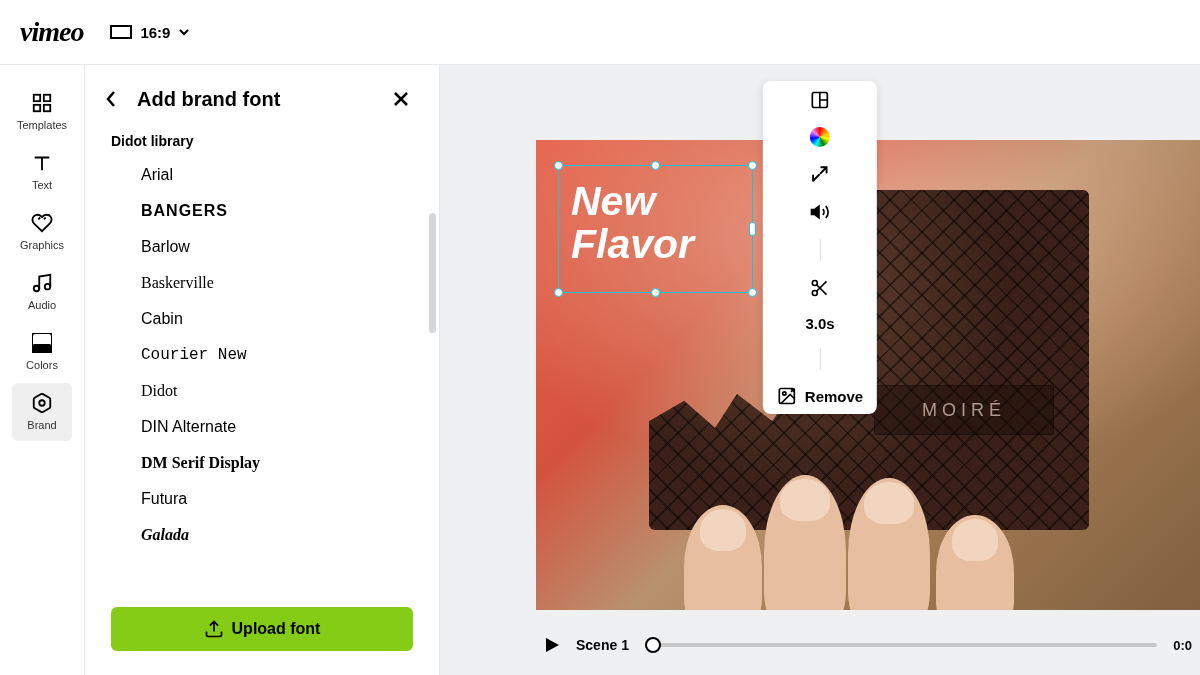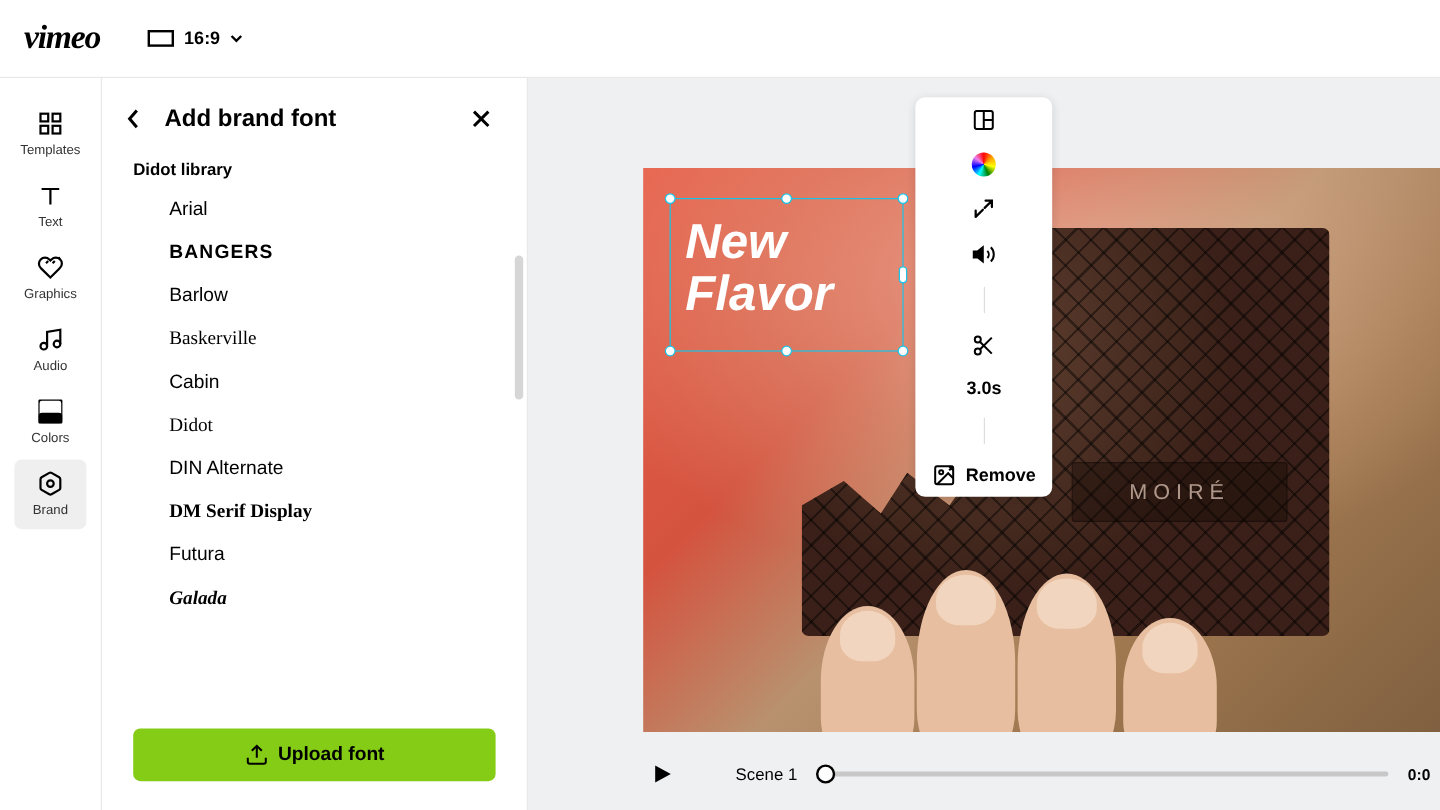--- a/index.html
+++ b/index.html
@@ -1,18 +1,18 @@
 <!DOCTYPE html>
 <html><head>
 <meta charset="utf-8">
 <style>
 * { box-sizing: border-box; margin: 0; padding: 0; }
 body { font-family: -apple-system, BlinkMacSystemFont, "Segoe UI", Helvetica, Arial, sans-serif; background: #fff; width: 1200px; height: 675px; overflow: hidden; }
 
-.topbar { height: 64px; display: flex; align-items: center; padding: 0 20px; gap: 40px; }
+.topbar { height: 64px; display: flex; align-items: center; padding: 0 20px; gap: 27px; }
 .logo { font-family: Georgia, serif; font-style: italic; font-weight: 900; font-size: 28px; letter-spacing: -1px; }
 .aspect { display: flex; align-items: center; gap: 8px; cursor: pointer; }
 .aspect-box { width: 22px; height: 14px; border: 2px solid #000; }
 .aspect-text { font-size: 15px; font-weight: 600; }
 .chevron { width: 12px; height: 12px; }
 
 .main { display: flex; height: calc(675px - 64px); border-top: 1px solid #e8e8e8; }
 
 .sidebar { width: 85px; border-right: 1px solid #e8e8e8; display: flex; flex-direction: column; align-items: center; padding-top: 18px; gap: 2px; }
 .side-item { width: 60px; display: flex; flex-direction: column; align-items: center; gap: 4px; padding: 8px 0 10px; cursor: pointer; border-radius: 6px; }
@@ -39,21 +39,21 @@
 .toolbar { position: absolute; top: 16px; left: 50%; transform: translateX(-50%); background: #fff; border-radius: 8px; box-shadow: 0 2px 8px rgba(0,0,0,0.12); display: flex; align-items: center; padding: 8px 14px; gap: 16px; z-index: 5; flex-direction: column; }
 .tool-icon { width: 22px; height: 22px; display: flex; align-items: center; justify-content: center; cursor: pointer; }
 .color-wheel { width: 20px; height: 20px; border-radius: 50%; background: conic-gradient(red, orange, yellow, green, cyan, blue, violet, red); cursor: pointer; }
 .tool-sep { width: 1px; height: 22px; background: #ddd; }
 .tool-text { font-size: 15px; font-weight: 600; }
 .remove-group { display: flex; align-items: center; gap: 8px; cursor: pointer; }
 
 .preview { position: absolute; top: 75px; left: 96px; width: 664px; height: 470px; background: linear-gradient(135deg, #e8604c 0%, #d4533f 30%, #b8926f 50%, #a07850 70%, #806040 100%); overflow: hidden; }
 .preview-blur { position: absolute; inset: 0; background: radial-gradient(ellipse 140% 120% at 50% 20%, rgba(250,220,200,0.55) 0%, rgba(230,180,150,0.35) 25%, transparent 45%); }
 
-.wafer { position: absolute; left: 132px; top: 50px; width: 440px; height: 340px; }
+.wafer { position: absolute; left: 113px; top: 50px; width: 440px; height: 340px; }
 .wafer-body { position: absolute; left: 0; top: 0; width: 100%; height: 100%; background: #3a2018; border-radius: 6px; overflow: hidden; clip-path: polygon(40% 0%, 100% 0%, 100% 100%, 0% 100%, 0% 68%, 8% 62%, 15% 70%, 20% 60%, 28% 68%, 35% 55%, 40% 48%, 38% 32%, 44% 18%, 40% 0%); }
 .wafer-pattern { position: absolute; inset: 0; background-image: repeating-linear-gradient(45deg, rgba(0,0,0,0) 0 13px, rgba(0,0,0,0.42) 13px 15px), repeating-linear-gradient(-45deg, rgba(0,0,0,0) 0 13px, rgba(0,0,0,0.42) 13px 15px), radial-gradient(circle at 35% 30%, rgba(255,200,150,.2), transparent 55%); }
 .wafer-label { position: absolute; left: 225px; top: 195px; width: 180px; height: 50px; background: rgba(20,10,6,.4); display: flex; align-items: center; justify-content: center; color: rgba(220,195,180,.75); letter-spacing: 5px; font-size: 18px; font-weight: 500; border: 1px solid rgba(0,0,0,.3); border-radius: 3px; }
 
 .hand { position: absolute; bottom: 0; width: 100%; height: 170px; }
 .finger { position: absolute; bottom: -20px; background: #e7bfa0; border-radius: 50% 50% 25% 25%; }
 .f1 { left: 148px; width: 78px; height: 125px; }
 .f2 { left: 228px; width: 82px; height: 155px; }
 .f3 { left: 312px; width: 82px; height: 152px; }
 .f4 { left: 400px; width: 78px; height: 115px; }
@@ -62,21 +62,21 @@
 .selection { position: absolute; left: 22px; top: 25px; width: 195px; height: 128px; border: 1.5px solid #19c3e6; }
 .sel-handle { position: absolute; width: 9px; height: 9px; background: #fff; border: 1.5px solid #19c3e6; border-radius: 50%; }
 .sh-tl { top: -5px; left: -5px; } .sh-tr { top: -5px; right: -5px; } .sh-bl { bottom: -5px; left: -5px; } .sh-br { bottom: -5px; right: -5px; }
 .sh-mt { top: -5px; left: calc(50% - 5px); }
 .sh-mb { bottom: -5px; left: calc(50% - 5px); }
 .sh-mr { top: calc(50% - 7px); right: -4px; width: 7px; height: 14px; border-radius: 3px; }
 .selection-text { color: #fff; font-style: italic; font-weight: 600; font-size: 41px; line-height: 1.05; padding: 14px 12px; font-family: Futura, "Trebuchet MS", sans-serif; }
 
 .timeline { position: absolute; bottom: 10px; left: 96px; right: 0; height: 40px; display: flex; align-items: center; gap: 16px; padding: 0 8px; }
 .play-btn { width: 16px; height: 16px; cursor: pointer; }
-.scene-label { font-size: 14px; font-weight: 400; margin-left: 37px; }
+.scene-label { font-size: 14px; font-weight: 700; }
 .track { flex: 1; height: 4px; background: #c8c8c8; border-radius: 2px; position: relative; }
 .playhead { position: absolute; left: 0; top: -6px; width: 16px; height: 16px; background: #fff; border: 2px solid #000; border-radius: 50%; }
 .time-end { font-size: 13px; font-weight: 600; }
 </style>
 </head>
 <body>
 
 <div class="topbar">
   <div class="logo">vimeo</div>
   <div class="aspect">
@@ -161,20 +161,21 @@
           </svg>
       </div>
     </div>
     <div class="sub-header">Didot library</div>
     <div class="font-list" id="font-list">
         <div class="font-item" style="font-family: Arial, sans-serif;">Arial</div>
         <div class="font-item" style="font-family: Impact, sans-serif; font-weight: 900; letter-spacing: 1px;">BANGERS</div>
         <div class="font-item" style="font-family: Helvetica, Arial, sans-serif;">Barlow</div>
         <div class="font-item" style="font-family: Baskerville, Georgia, serif;">Baskerville</div>
         <div class="font-item" style="font-family: Arial, sans-serif;">Cabin</div>
+        <div class="font-item" style="font-family: &quot;Courier New&quot;, monospace;">Courier New</div>
         <div class="font-item" style="font-family: Didot, Georgia, serif;">Didot</div>
         <div class="font-item" style="font-family: Helvetica, Arial, sans-serif; font-weight: 500;">DIN Alternate</div>
         <div class="font-item" style="font-family: Georgia, serif; font-weight: 700;">DM Serif Display</div>
         <div class="font-item" style="font-family: Futura, &quot;Trebuchet MS&quot;, sans-serif;">Futura</div>
         <div class="font-item" style="font-family: cursive; font-weight: 700; font-style: italic;">Galada</div>
       </div>
     <div class="scrollbar-track"></div>
     <div class="panel-footer">
       <button class="upload-btn">
         <svg width="20" height="20" viewBox="0 0 24 24" fill="none" stroke="#000" stroke-width="2">

